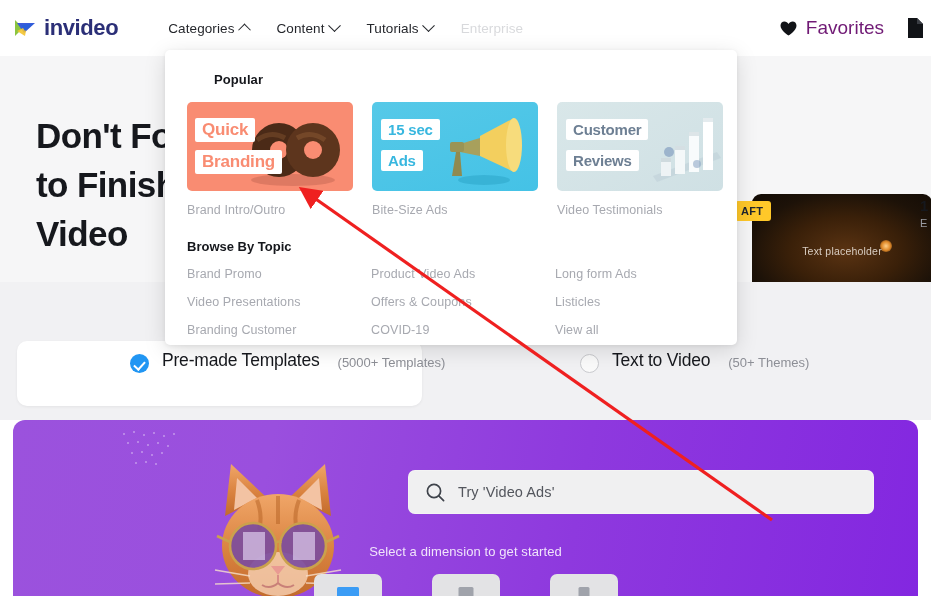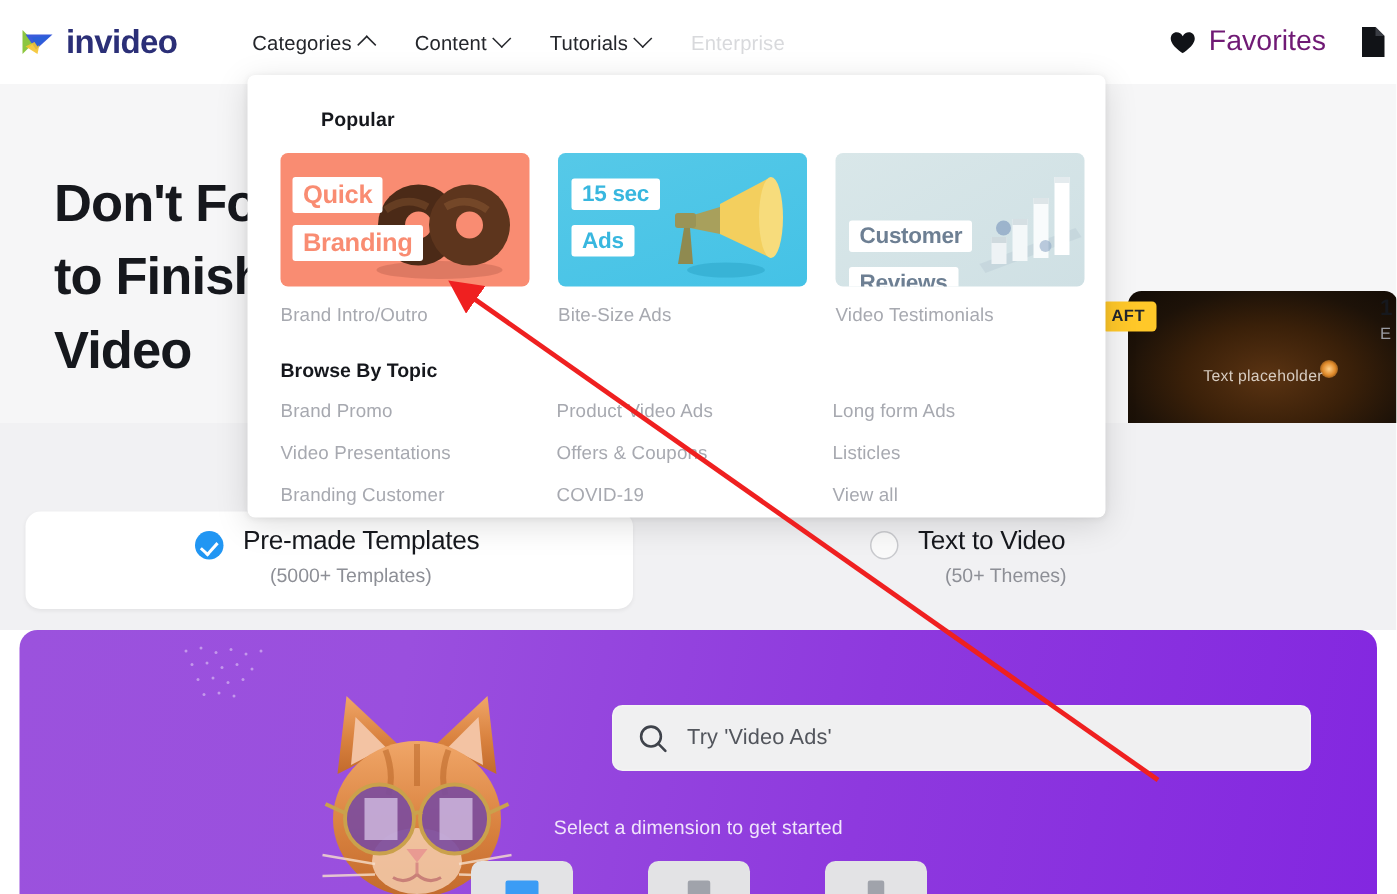--- a/index.html
+++ b/index.html
@@ -116,21 +116,21 @@
     content: ""; position: absolute; left: 5.5px; top: 4.5px;
     width: 5px; height: 9px;
     border-right: 2px solid #fff; border-bottom: 2px solid #fff;
     transform: rotate(42deg);
   }
   .radio-icon {
     width: 19px; height: 19px; border-radius: 50%;
     border: 1.6px solid #c9cace; background: #fafafa;
     flex: none; margin-top: 4px;
   }
-  .opt-texts { display: flex; flex-direction: column; }
+  .opt-texts { display: flex; }
   .opt-title { font-size: 17.5px; color: #16181d; letter-spacing: -.2px; }
   .opt-sub { font-size: 13px; color: #8d8f96; margin-top: 5px; margin-left: 18px; }
 
   
   .purple {
     position: absolute; top: 420px; left: 13px;
     width: 905px; height: 176px;
     border-radius: 12px 12px 0 0;
     background: linear-gradient(100deg, #9b52dd 0%, #9a4fde 28%, #8e39de 62%, #8327e0 100%);
     overflow: hidden;
@@ -192,21 +192,21 @@
   .lbl {
     position: absolute; background: #ffffff;
     font-weight: bold; font-size: 17px; letter-spacing: -.2px;
     padding: 2px 7px; border-radius: 2px; white-space: nowrap;
   }
   .thumb1 { background: #f98c72; }
   .thumb1 .lbl { color: #f98c72; }
   .thumb2 { background: linear-gradient(160deg,#56c9e8 0%,#44c2e6 100%); }
   .thumb2 .lbl { color: #38b7df; font-size: 15px; }
   .thumb3 { background: linear-gradient(150deg,#d9e7e9 0%,#cfe0e4 100%); }
-  .thumb3 .lbl { color: #6d7f93; font-size: 15px; margin-top: 28px; }
+  .thumb3 .lbl { color: #6d7f93; font-size: 15px; }
 
   .dd-topics-head { margin-top: 22px; font-size: 13px; font-weight: bold; color: #15171c; }
   .dd-topics {
     margin-top: 13px;
     display: grid; grid-template-columns: 184px 184px 184px;
     row-gap: 14px;
   }
   .topic { font-size: 12.5px; color: #a7a9b0; cursor: pointer; letter-spacing: .1px; }
 
   

